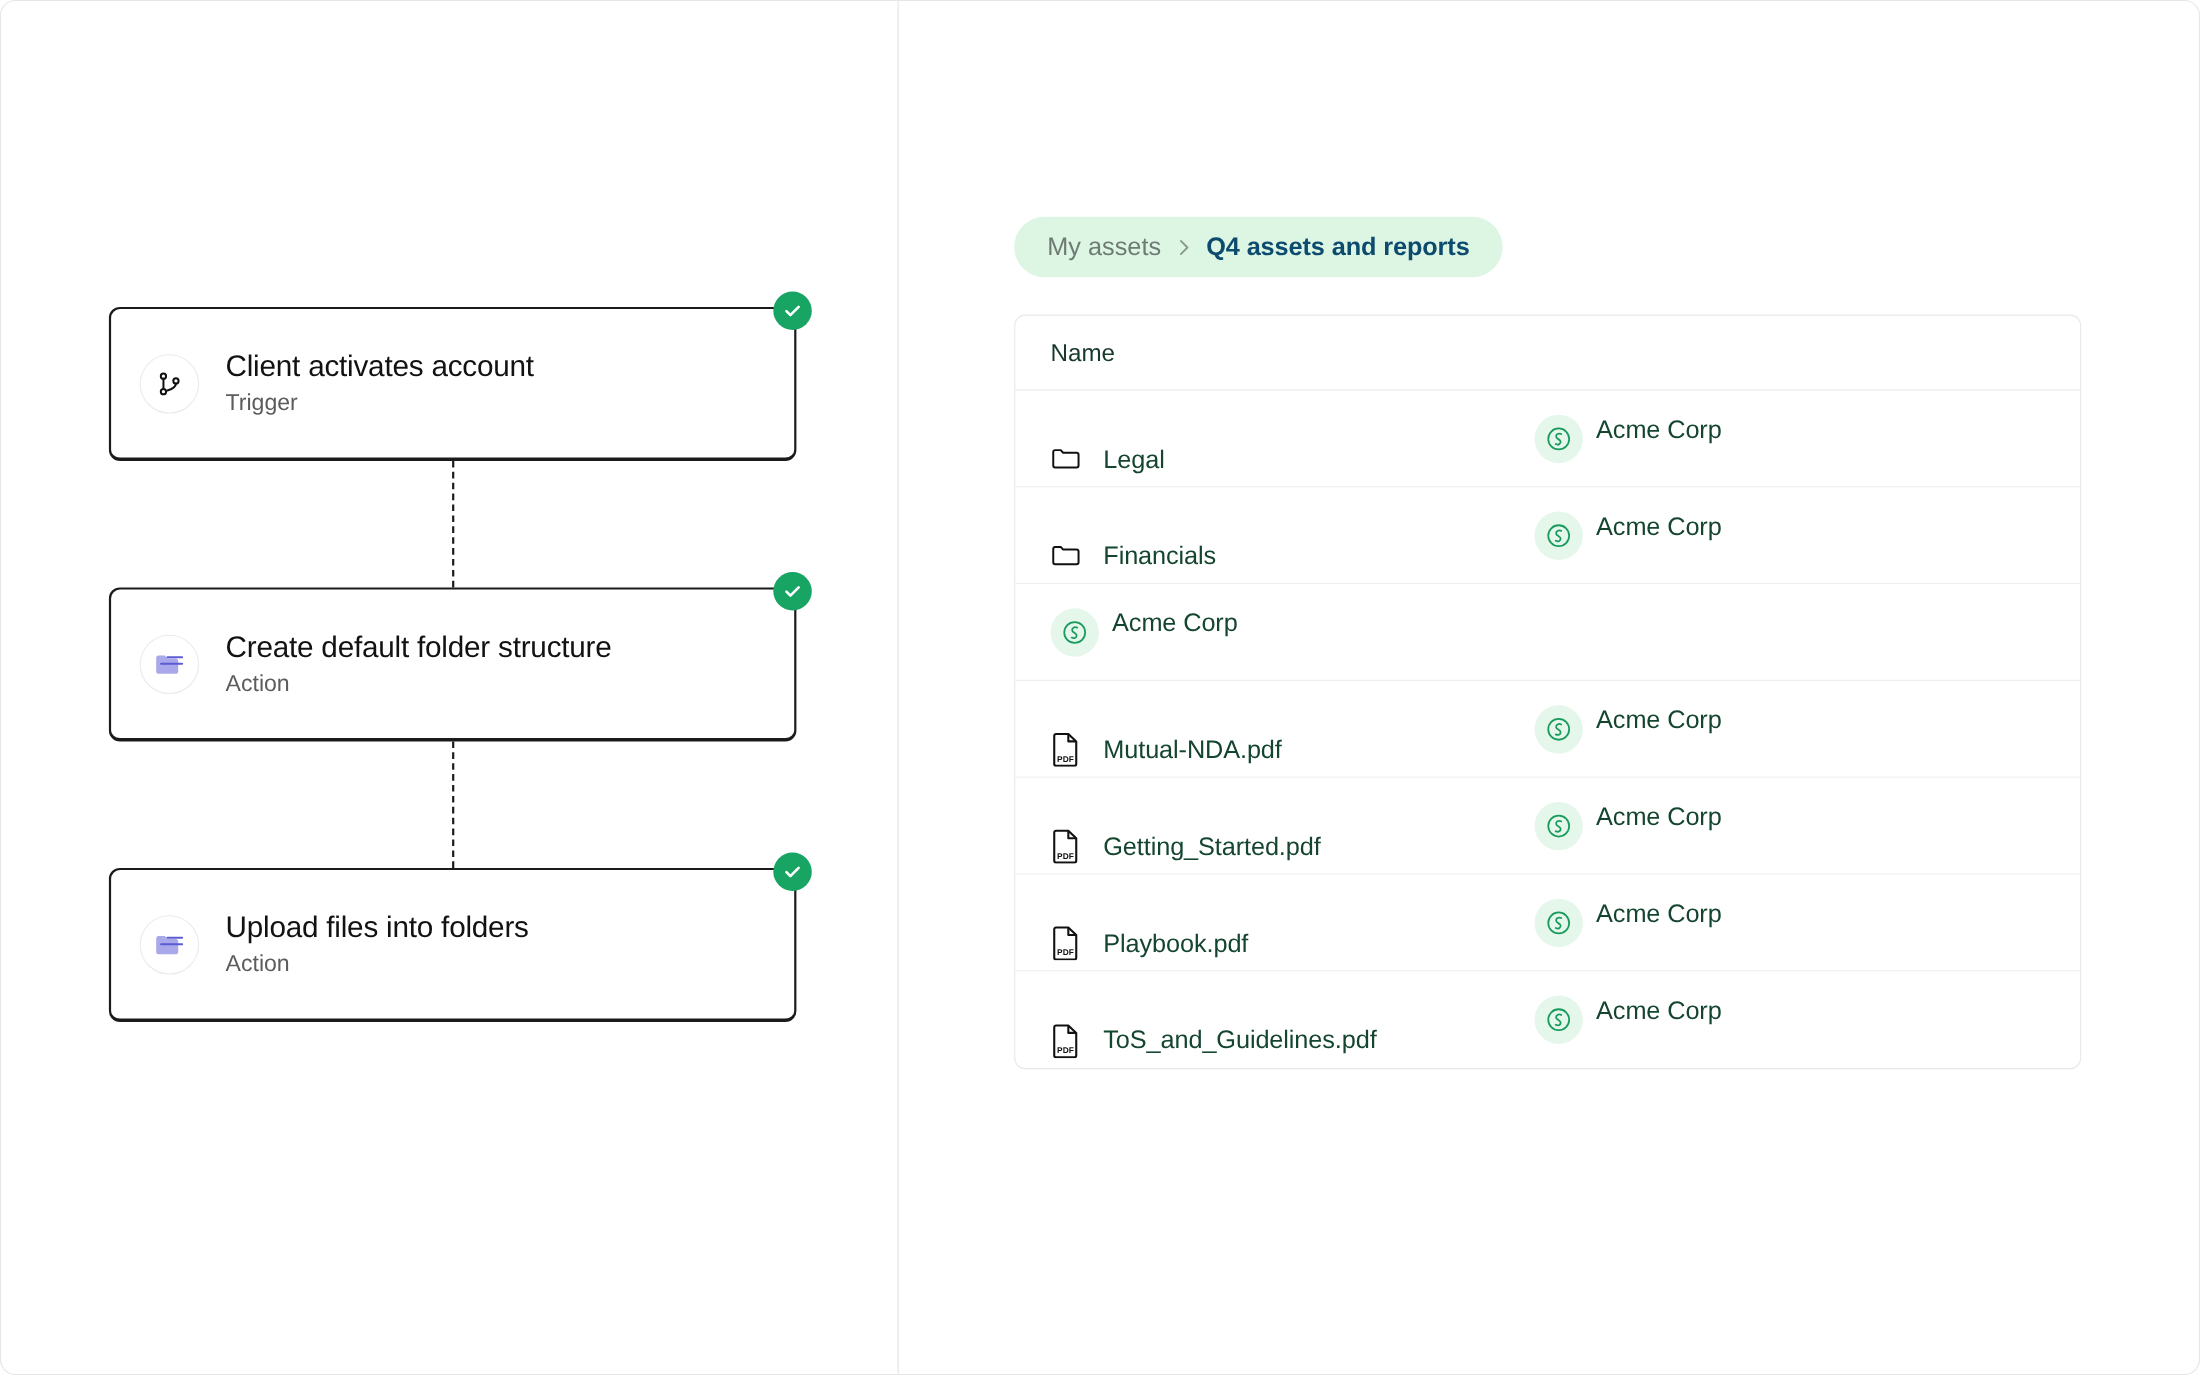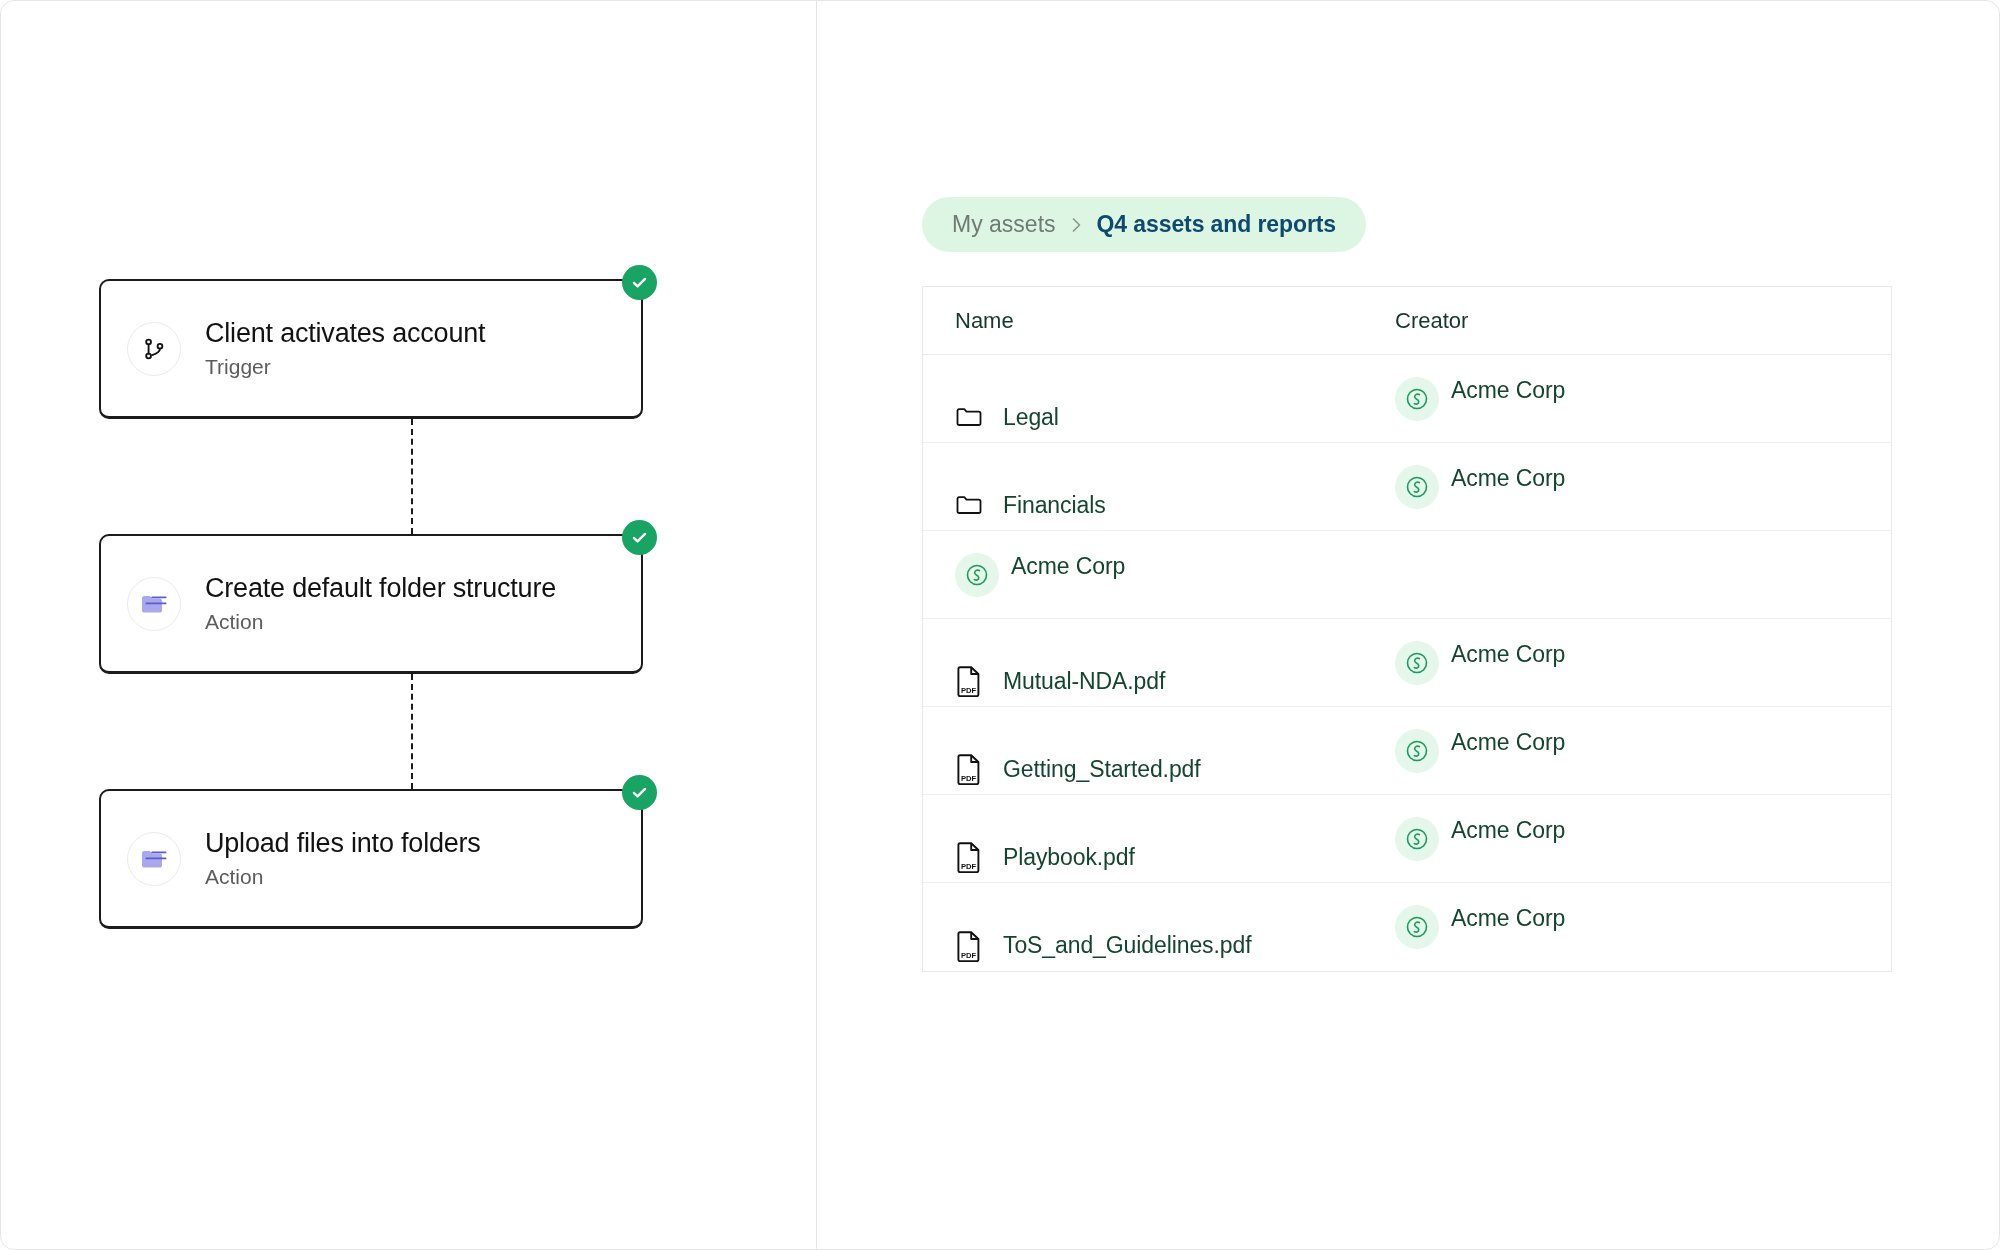--- a/index.html
+++ b/index.html
@@ -34,21 +34,21 @@
 
   .flow {
     position: absolute;
     left: 98px;
     top: 278px;
     width: 625px;
   }
 
   .flow-card {
     position: relative;
-    width: 544px;
+    width: 625px;
     height: 140px;
     background: #ffffff;
     border: 2px solid #1b1b1b;
     border-bottom-width: 3px;
     border-radius: 10px;
     display: flex;
     align-items: center;
     padding-left: 26px;
   }
 
@@ -140,21 +140,21 @@
     letter-spacing: -0.1px;
   }
 
   .file-table {
     position: absolute;
     left: 105px;
     top: 285px;
     width: 970px;
     background: #ffffff;
     border: 1px solid #e8e8e8;
-    border-radius: 0;
+    border-radius: 10px;
     overflow: hidden;
   }
 
   .table-head {
     display: flex;
     align-items: center;
     height: 68px;
     border-bottom: 1px solid #e8e8e8;
     padding: 0 0 0 32px;
   }
@@ -295,21 +295,20 @@
           <path d="M3.5 3L9.5 9l-6 6"></path>
         </svg>
       </span>
       <span class="crumb-current">Q4 assets and reports</span>
     </div>
 
     <div class="file-table">
 
       <div class="table-head">
         <span class="th col-name">Name</span>
-        <span class="th col-creator">Creator</span>
       </div>
 
       <div class="table-row">
         <span class="cell-name">
           <span>
             <svg class="file-icon" viewBox="0 0 28 26" fill="none" stroke="#111" stroke-width="1.8" stroke-linejoin="round">
               <path d="M2.5 7c0-1 .8-1.8 1.8-1.8h5l2.2 2.4h12.2c1 0 1.8.8 1.8 1.8v9.8c0 1-.8 1.8-1.8 1.8H4.3c-1 0-1.8-.8-1.8-1.8V7z"></path>
             </svg>
           </span>
           <span class="file-label">Legal</span>

